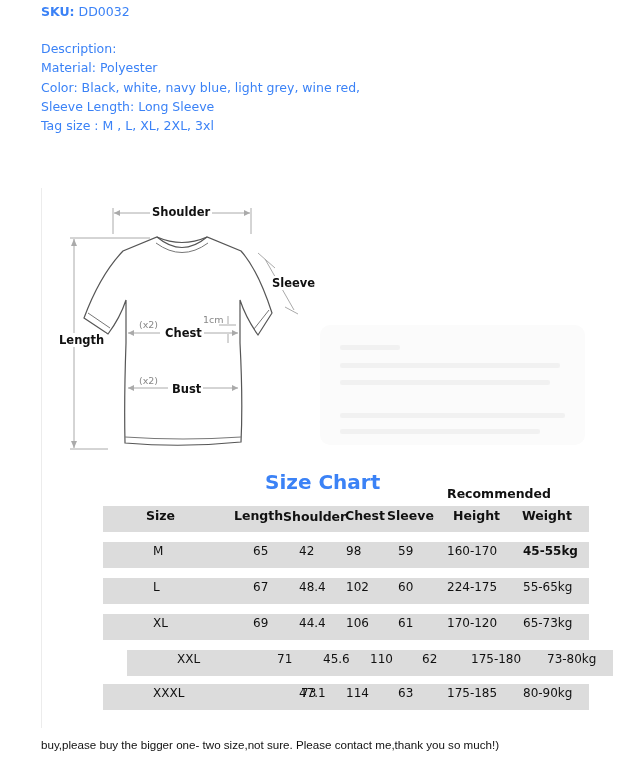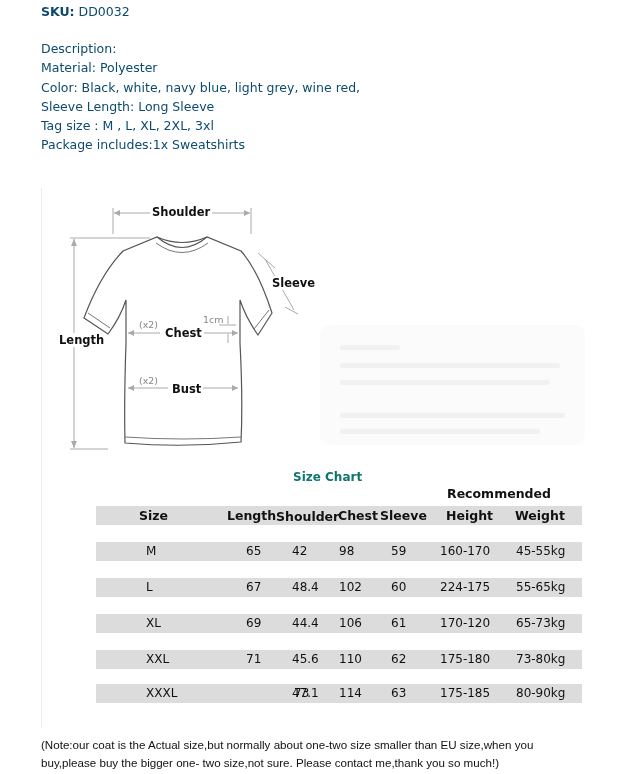--- a/index.html
+++ b/index.html
@@ -1,41 +1,41 @@
 <!DOCTYPE html>
 <html><head>
   <meta charset="utf-8">
   <style>
     html, body { margin: 0; padding: 0; background: #ffffff; }
     body { width: 637px; height: 774px; position: relative; overflow: hidden;
            font-family: "DejaVu Sans", sans-serif; color: #222; }
 
     .desc { position: absolute; left: 41px; top: 2px; font-size: 12.5px; line-height: 19.2px;
-            font-family: "DejaVu Sans", sans-serif; color: #0c4a6e; }
+            font-family: "DejaVu Sans", sans-serif; color: #3b82f6; }
     .desc .sku-label { font-weight: bold; }
     .desc .line { white-space: nowrap; }
     .desc .gap { height: 18px; }
 
     .frame-line { position: absolute; left: 41px; top: 188px; width: 1px; height: 540px; background: #ececec; }
 
     .diagram { position: absolute; left: 0; top: 0; width: 637px; height: 480px; }
     .diagram svg { position: absolute; left: 0; top: 0; }
     .dlabel { position: absolute; font-family: "DejaVu Sans", sans-serif; font-weight: bold;
               font-size: 11.5px; color: #111; background: #fff; padding: 0 2px; }
     .dsmall { position: absolute; font-family: "DejaVu Sans", sans-serif; font-size: 9.5px; color: #888; }
 
     .ghost { position: absolute; left: 320px; top: 325px; width: 265px; height: 120px;
              border-radius: 10px; background: #fbfbfb; }
     .ghost .g { position: absolute; left: 20px; height: 5px; background: #f1f1f1; border-radius: 2px; }
 
-    .chart-title { position: absolute; left: 265px; top: 470px; font-size: 12px; font-weight: bold;
-                   font-family: "DejaVu Sans", sans-serif; color: #0f766e; margin-left: 28px; }
+    .chart-title { position: absolute; left: 265px; top: 470px; font-size: 20px; font-weight: bold;
+                   font-family: "DejaVu Sans", sans-serif; color: #3b82f6; }
     .rec-label { position: absolute; left: 447px; top: 486px; font-size: 12.5px; font-weight: bold; color: #111; }
 
-    .row { position: absolute; left: 96px; width: 486px; height: 19px; background: #dcdcdc; }
+    .row { position: absolute; left: 103px; width: 486px; height: 26px; background: #dcdcdc; }
     .cell { position: absolute; top: 0; height: 19px; line-height: 19px; font-size: 12px;
             white-space: nowrap; color: #111; }
     .row.head .cell { font-weight: bold; font-size: 12.5px; line-height: 20px; }
 
     .note { position: absolute; left: 41px; top: 736px; font-size: 11.6px; line-height: 17.5px;
             color: #111; font-family: "Liberation Sans", sans-serif; }
   </style>
 </head>
 <body>
 
@@ -43,21 +43,20 @@
   <div class="line">
     <span class="sku-label">SKU:</span>
     <span>DD0032</span>
   </div>
   <div class="gap"></div>
   <div class="line">Description:</div>
   <div class="line">Material: Polyester</div>
   <div class="line">Color: Black, white, navy blue, light grey, wine red,</div>
   <div class="line">Sleeve Length: Long Sleeve</div>
   <div class="line">Tag size : M , L, XL, 2XL, 3xl</div>
-  <div class="line">Package includes:1x Sweatshirts</div>
 </div>
 
 <div class="frame-line"></div>
 
 <div class="diagram">
   <div class="ghost">
     <div class="g" style="top:20px;width:60px;"></div>
     <div class="g" style="top:38px;width:220px;"></div>
     <div class="g" style="top:55px;width:210px;"></div>
     <div class="g" style="top:88px;width:225px;"></div>
@@ -129,21 +128,21 @@
   <span class="cell" style="left:419px;">Weight</span>
 </div>
 
 <div class="row" style="top:542px;">
   <span class="cell" style="left:50px;">M</span>
   <span class="cell" style="left:150px;">65</span>
   <span class="cell" style="left:196px;">42</span>
   <span class="cell" style="left:243px;">98</span>
   <span class="cell" style="left:295px;">59</span>
   <span class="cell" style="left:344px;">160-170</span>
-  <span class="cell" style="left:420px;">45-55kg</span>
+  <span class="cell" style="left:420px;font-weight:bold;">45-55kg</span>
 </div>
 
 <div class="row" style="top:578px;">
   <span class="cell" style="left:50px;">L</span>
   <span class="cell" style="left:150px;">67</span>
   <span class="cell" style="left:196px;">48.4</span>
   <span class="cell" style="left:243px;">102</span>
   <span class="cell" style="left:295px;">60</span>
   <span class="cell" style="left:344px;">224-175</span>
   <span class="cell" style="left:420px;">55-65kg</span>
@@ -152,36 +151,35 @@
 <div class="row" style="top:614px;">
   <span class="cell" style="left:50px;">XL</span>
   <span class="cell" style="left:150px;">69</span>
   <span class="cell" style="left:196px;">44.4</span>
   <span class="cell" style="left:243px;">106</span>
   <span class="cell" style="left:295px;">61</span>
   <span class="cell" style="left:344px;">170-120</span>
   <span class="cell" style="left:420px;">65-73kg</span>
 </div>
 
-<div class="row" style="top:650px;">
+<div class="row" style="top:650px;margin-left:24px;">
   <span class="cell" style="left:50px;">XXL</span>
   <span class="cell" style="left:150px;">71</span>
   <span class="cell" style="left:196px;">45.6</span>
   <span class="cell" style="left:243px;">110</span>
   <span class="cell" style="left:295px;">62</span>
   <span class="cell" style="left:344px;">175-180</span>
   <span class="cell" style="left:420px;">73-80kg</span>
 </div>
 
 <div class="row" style="top:684px;">
   <span class="cell" style="left:50px;">XXXL</span>
   <span class="cell" style="left:150px;margin-left:48px;">73</span>
   <span class="cell" style="left:196px;">47.1</span>
   <span class="cell" style="left:243px;">114</span>
   <span class="cell" style="left:295px;">63</span>
   <span class="cell" style="left:344px;">175-185</span>
   <span class="cell" style="left:420px;">80-90kg</span>
 </div>
 
 <div class="note">
-  <div>(Note:our coat is the Actual size,but normally about one-two size smaller than EU size,when you</div>
   <div>buy,please buy the bigger one- two size,not sure. Please contact me,thank you so much!)</div>
 </div>
 
 </body></html>

